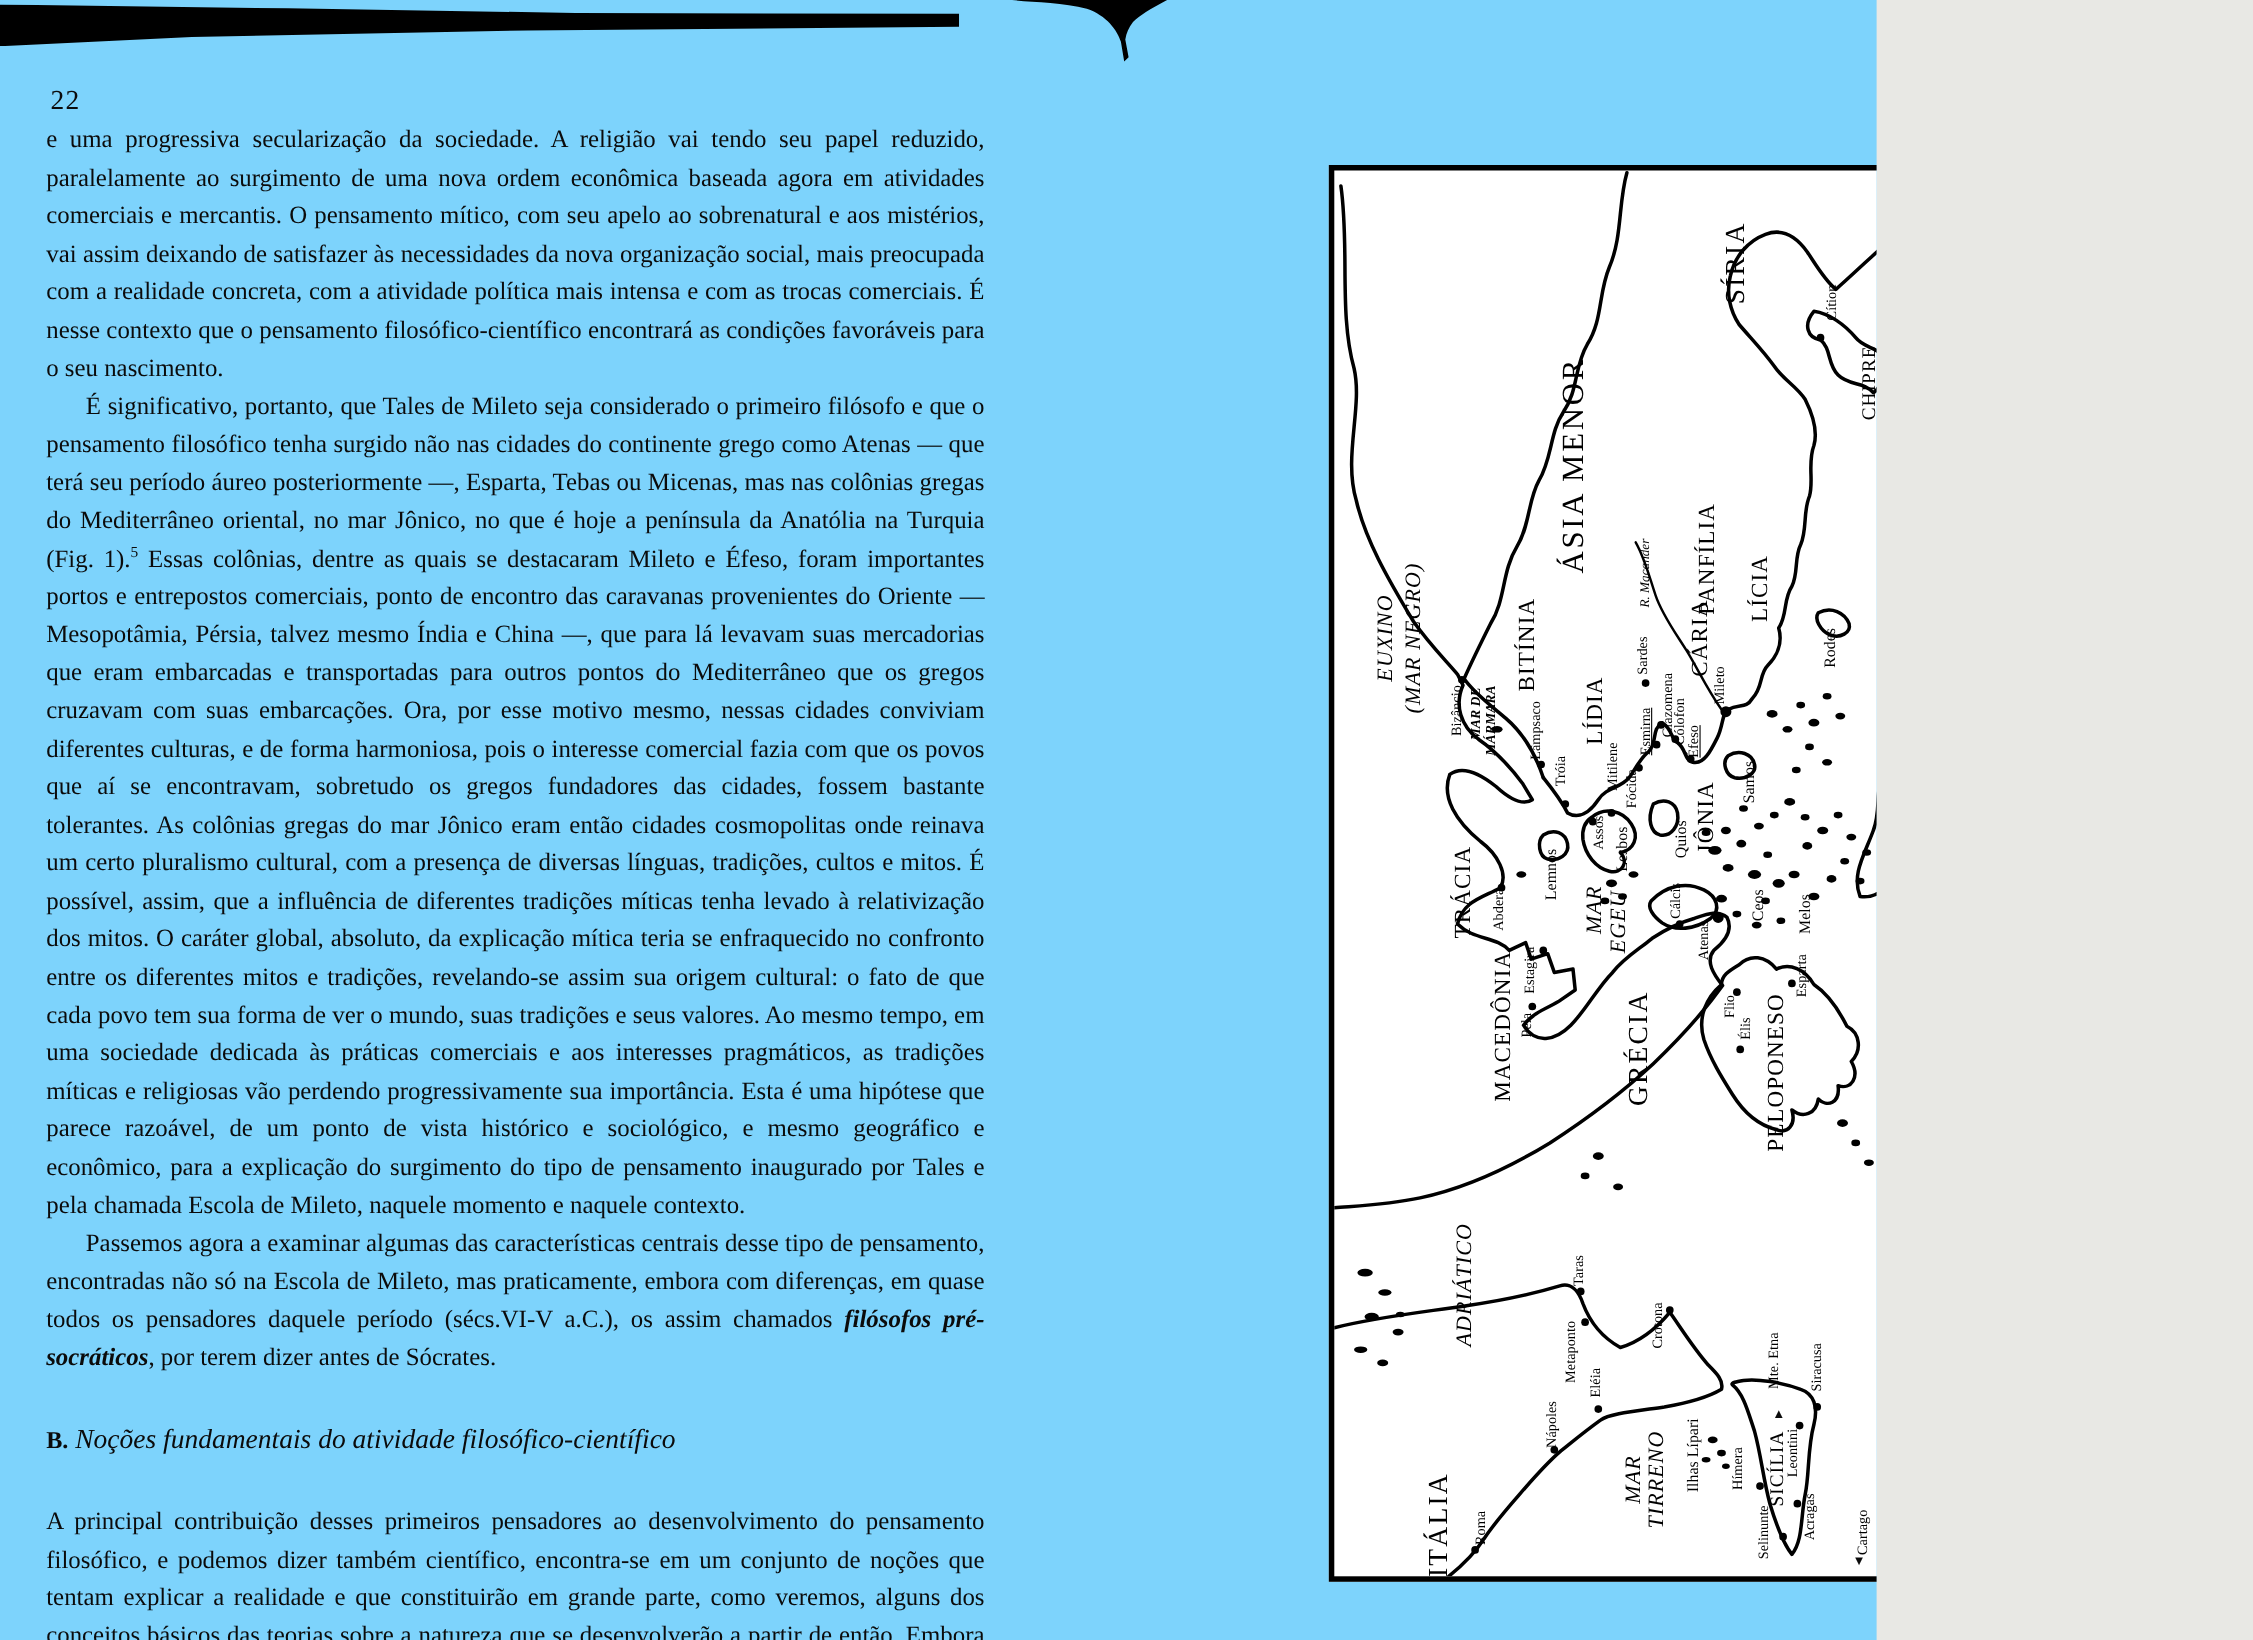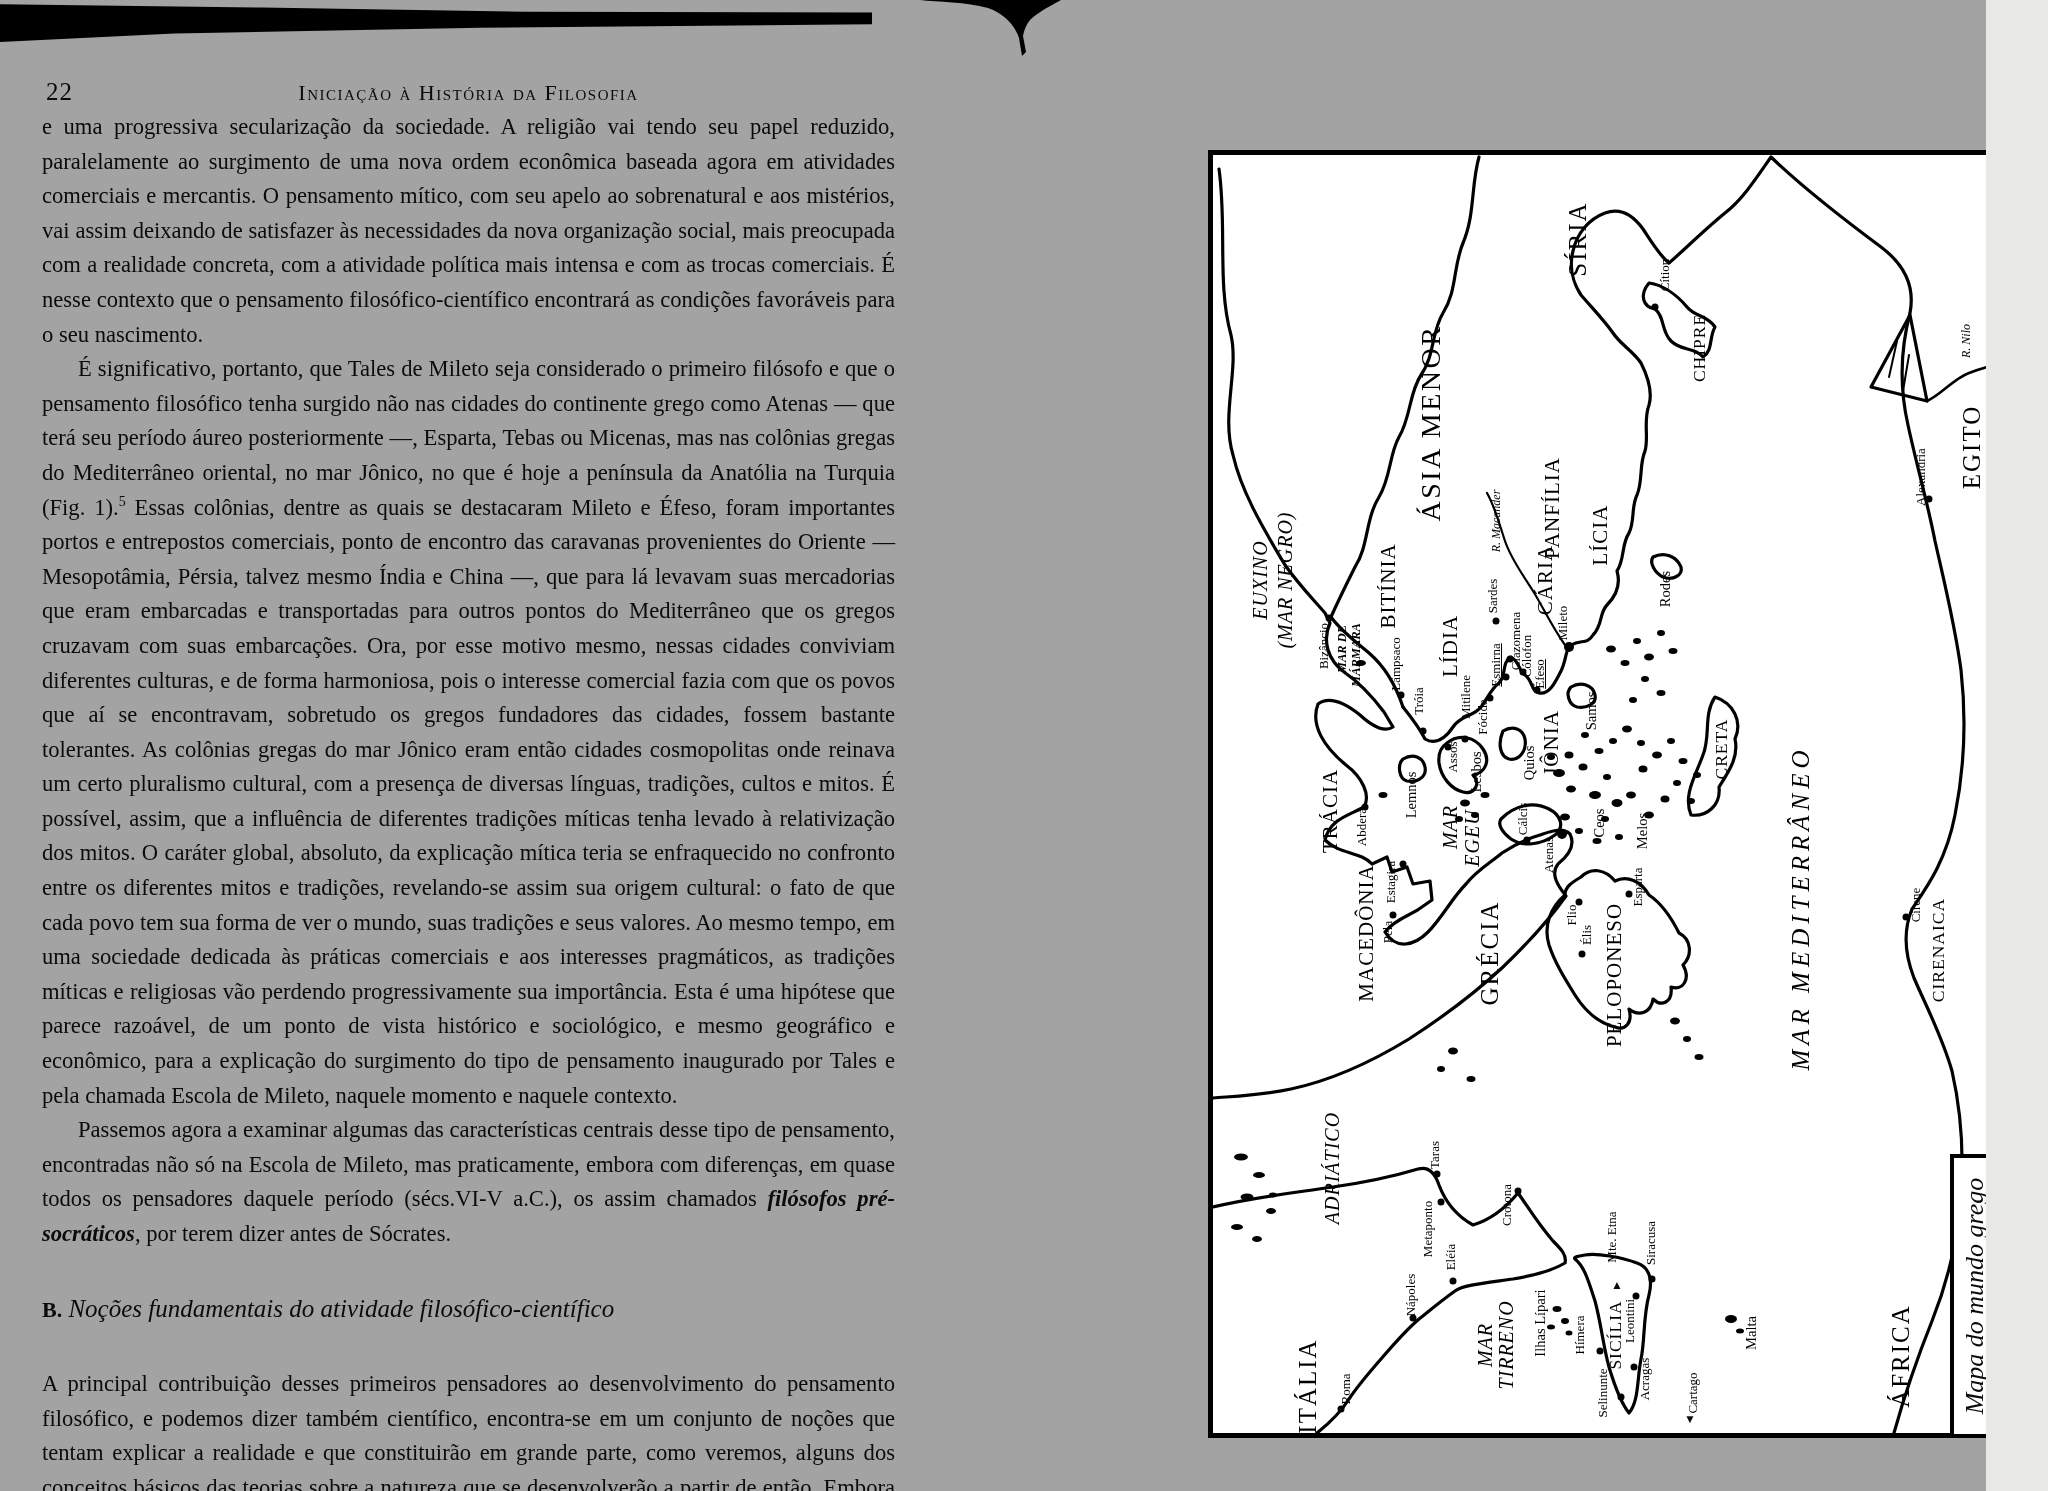--- a/index.html
+++ b/index.html
@@ -1,16 +1,16 @@
 <!DOCTYPE html>
 <html><head>
 <meta charset="utf-8">
 <style>
   html,body{margin:0;padding:0;background:#e8e8e4;}
-  #page{position:relative;width:1986px;height:1491px;background:#a3a3a3;overflow:hidden;
+  #page{position:relative;width:1706px;height:1491px;background:#7dd3fc;overflow:hidden;
         font-family:"Liberation Serif", serif;color:#0b0b0b;}
 
   
   .scan-bar-top{position:absolute;left:0;top:0;width:872px;height:42px;background:#000;
     clip-path:polygon(0 10%,30% 18%,60% 28%,100% 30%,100% 58%,55% 66%,20% 80%,0 100%);}
   .scan-ribbon{position:absolute;left:918px;top:0;width:145px;height:64px;}
   .scan-edge-right{position:absolute;left:2037px;top:62px;width:5px;height:1429px;background:#000;}
 
   
   #folio{position:absolute;left:46px;top:78px;font-size:25px;letter-spacing:1px;}
@@ -60,21 +60,20 @@
 
   <div class="scan-bar-top"></div>
   <div class="scan-ribbon">
     <svg width="145" height="64" viewBox="0 0 145 64">
       <path d="M2 0 L143 0 C128 8 118 14 112 20 C108 25 106 30 105 36 L108 52 L104 56 L101 38 C98 28 88 14 70 8 C48 2 20 2 2 0 Z" fill="#000"></path>
     </svg>
   </div>
   <div class="scan-edge-right"></div>
 
   <div id="folio">22</div>
-  <div id="running-head">Iniciação à História da Filosofia</div>
 
   <div id="body-text">
     <p><span>e uma progressiva secularização da sociedade. A religião vai tendo seu papel reduzido, paralelamente ao surgimento de uma nova ordem econômica baseada agora em atividades comerciais e mercantis. O pensamento mítico, com seu apelo ao sobrenatural e aos mistérios, vai assim deixando de satisfazer às necessidades da nova organização social, mais preocupada com a realidade concreta, com a atividade política mais intensa e com as trocas comerciais. É nesse contexto que o pensamento filosófico-científico encontrará as condições favoráveis para o seu nascimento.</span></p>
     <p class="ind"><span>É significativo, portanto, que Tales de Mileto seja considerado o primeiro filósofo e que o pensamento filosófico tenha surgido não nas cidades do continente grego como Atenas — que terá seu período áureo posteriormente —, Esparta, Tebas ou Micenas, mas nas colônias gregas do Mediterrâneo oriental, no mar Jônico, no que é hoje a península da Anatólia na Turquia (Fig. 1).</span><sup>5</sup><span> Essas colônias, dentre as quais se destacaram Mileto e Éfeso, foram importantes portos e entrepostos comerciais, ponto de encontro das caravanas provenientes do Oriente — Mesopotâmia, Pérsia, talvez mesmo Índia e China —, que para lá levavam suas mercadorias que eram embarcadas e transportadas para outros pontos do Mediterrâneo que os gregos cruzavam com suas embarcações. Ora, por esse motivo mesmo, nessas cidades conviviam diferentes culturas, e de forma harmoniosa, pois o interesse comercial fazia com que os povos que aí se encontravam, sobretudo os gregos fundadores das cidades, fossem bastante tolerantes. As colônias gregas do mar Jônico eram então cidades cosmopolitas onde reinava um certo pluralismo cultural, com a presença de diversas línguas, tradições, cultos e mitos. É possível, assim, que a influência de diferentes tradições míticas tenha levado à relativização dos mitos. O caráter global, absoluto, da explicação mítica teria se enfraquecido no confronto entre os diferentes mitos e tradições, revelando-se assim sua origem cultural: o fato de que cada povo tem sua forma de ver o mundo, suas tradições e seus valores. Ao mesmo tempo, em uma sociedade dedicada às práticas comerciais e aos interesses pragmáticos, as tradições míticas e religiosas vão perdendo progressivamente sua importância. Esta é uma hipótese que parece razoável, de um ponto de vista histórico e sociológico, e mesmo geográfico e econômico, para a explicação do surgimento do tipo de pensamento inaugurado por Tales e pela chamada Escola de Mileto, naquele momento e naquele contexto.</span></p>
     <p class="ind"><span>Passemos agora a examinar algumas das características centrais desse tipo de pensamento, encontradas não só na Escola de Mileto, mas praticamente, embora com diferenças, em quase todos os pensadores daquele período (sécs.VI-V a.C.), os assim chamados </span><span class="bolditalic">filósofos pré-socráticos</span><span>, por terem dizer antes de Sócrates.</span></p>
     <div id="section-heading">
       <span class="sec-label">B.</span>
       <span class="sec-title">Noções fundamentais do atividade filosófico-científico</span>
     </div>
     <p><span>A principal contribuição desses primeiros pensadores ao desenvolvimento do pensamento filosófico, e podemos dizer também científico, encontra-se em um conjunto de noções que tentam explicar a realidade e que constituirão em grande parte, como veremos, alguns dos conceitos básicos das teorias sobre a natureza que se desenvolverão a partir de então. Embora essas noções sejam ainda um tanto imprecisas, já que</span></p>

